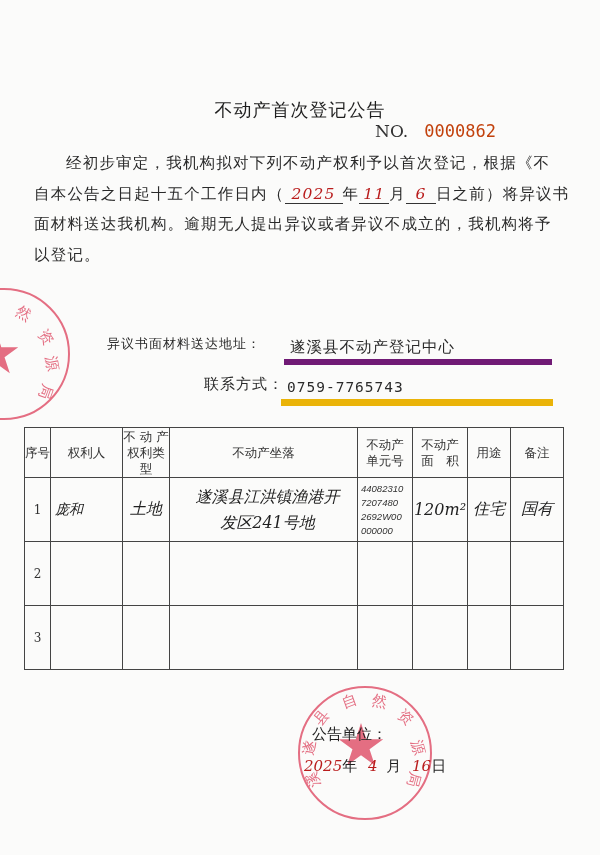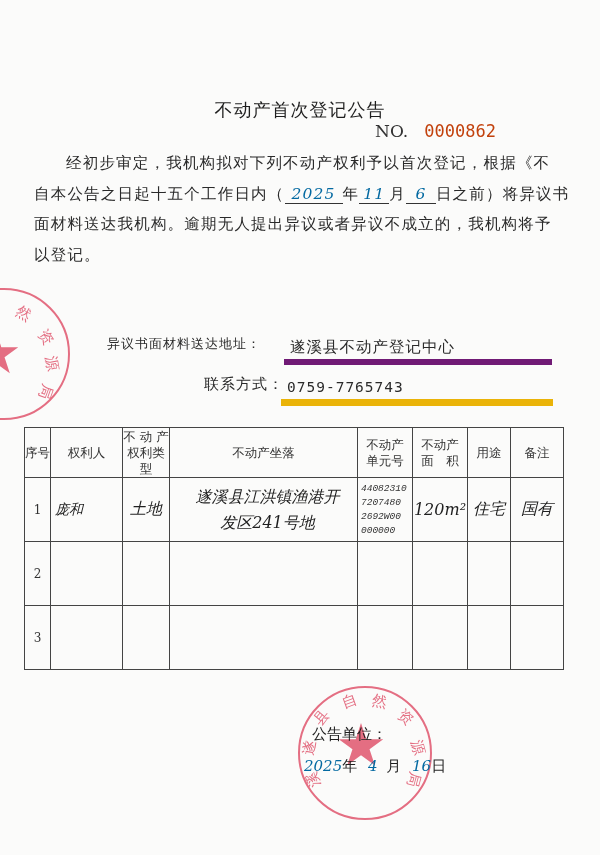--- a/index.html
+++ b/index.html
@@ -16,38 +16,38 @@
     font-size: 18px; letter-spacing: 1px; color: #1e1e1e; margin-top: 48px;
   }
   .serial { left: 375px; top: 121px; font-size: 17px; color: #333; }
   .serial .num { color: #c2410c; font-family: "DejaVu Sans Mono", monospace; font-size: 17px; letter-spacing: 0px; margin-left: 16px; }
   .para {
     left: 34px; width: 540px; top: 148px;
     font-size: 15.5px; line-height: 30.5px; letter-spacing: 1.2px; color: #2a2a2a;
   }
   .para .line { white-space: nowrap; }
   .para .indent { padding-left: 32px; }
-  .hw { font-family: "DejaVu Serif", serif; font-style: italic; color: #0369a1; }
+  .hw { font-family: "DejaVu Serif", serif; font-style: italic; color: #b91c1c; }
   .blank { display: inline-block; border-bottom: 1px solid #333; text-align: center; line-height: 18px; }
   .addr-label { left: 107px; top: 335px; font-size: 13px; letter-spacing: 1px; }
   .addr-val { left: 284px; top: 335px; width: 262px; font-size: 15.5px; letter-spacing: 1px; border-bottom: 6px solid #701a75; padding-left: 6px; line-height: 24px; }
   .contact-label { left: 204px; top: 375px; font-size: 15px; letter-spacing: 1px; }
   .contact-val { left: 281px; top: 375px; width: 266px; font-size: 14.5px; letter-spacing: 1px; border-bottom: 7px solid #eab308; padding-left: 6px; line-height: 24px; font-family: "DejaVu Sans Mono", monospace; }
   table.grid {
     position: absolute; left: 24px; top: 427px; border-collapse: collapse;
     font-family: "DejaVu Sans", sans-serif; font-size: 12.5px; color: #333;
   }
   table.grid td, table.grid th {
     border: 1.2px solid #444; padding: 0; text-align: center; vertical-align: middle; font-weight: normal;
   }
   table.grid th { height: 49px; line-height: 16px; }
   table.grid td { height: 63px; }
   .hwcell { font-family: "DejaVu Serif", serif; font-style: italic; font-size: 16px; color: #1f1f1f; }
   .addrcell { text-align: center; padding-left: 8px !important; line-height: 26px; }
-  .unitcell { font-family: Liberation Mono, monospace; font-style: italic; font-size: 9.5px; line-height: 14px; text-align: left !important; padding-left: 3px !important; }
+  .unitcell { font-family: Liberation Sans, sans-serif; font-style: italic; font-size: 9.5px; line-height: 14px; text-align: left !important; padding-left: 3px !important; }
   .idx { font-family: "DejaVu Serif", serif; font-size: 12px; }
   .stamp { border: 2.5px solid #e0566e; border-radius: 50%; opacity: 0.85; }
   .stamp .star { position: absolute; color: #e0566e; font-size: 58px; line-height: 58px; }
   .stamp .txt { position: absolute; color: #e0566e; font-size: 15px; font-family: "DejaVu Sans", sans-serif; }
   .footer-unit { left: 312px; top: 725px; font-family: "DejaVu Sans", sans-serif; font-size: 15px; color: #1e1e1e; }
   .footer-date { left: 304px; top: 757px; font-family: "DejaVu Sans", sans-serif; font-size: 15px; color: #1e1e1e; }
   .footer-date .hw { font-size: 15px; }
 </style>
 </head>
 <body>

